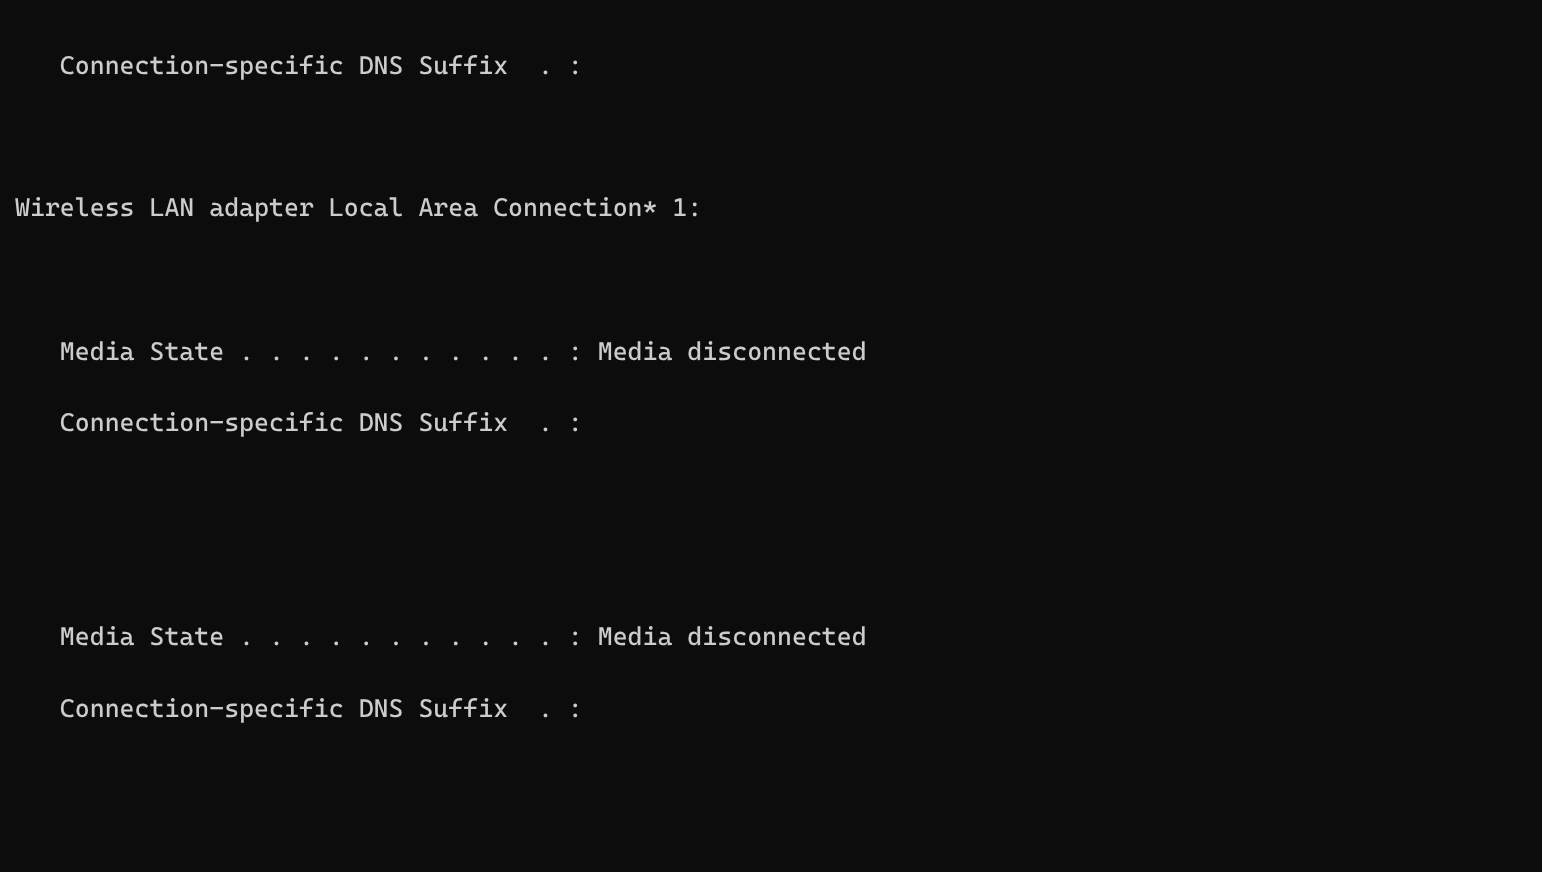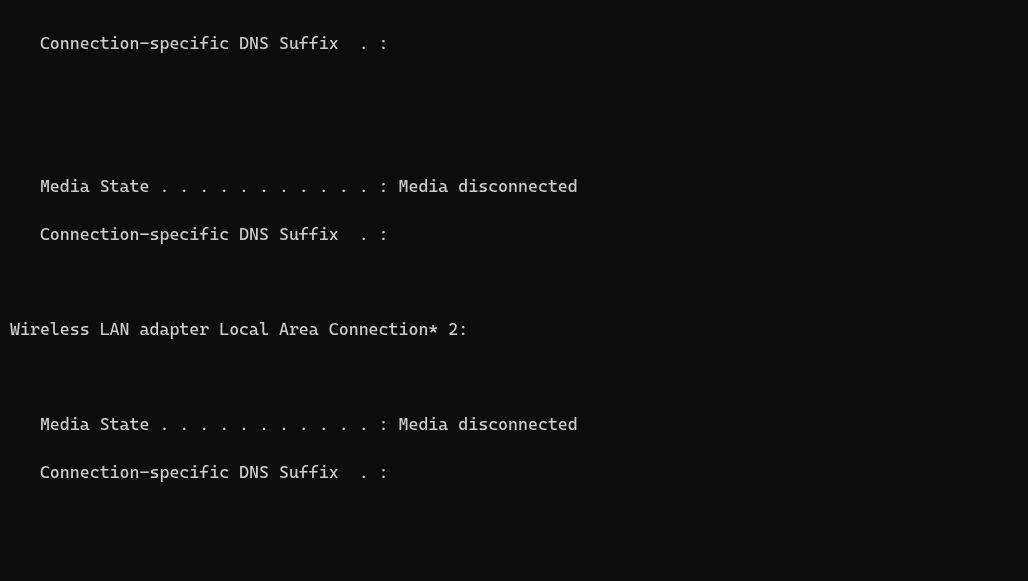--- a/index.html
+++ b/index.html
@@ -24,25 +24,25 @@
     .blank-line {
       height: 24px;
     }
   </style>
 </head>
 <body>
 
 <div class="terminal">
 <div>   Connection-specific DNS Suffix  . :</div>
 <div class="blank-line"></div>
+<div>Wireless LAN adapter Local Area Connection* 1:</div>
 <div class="blank-line"></div>
 <div>   Media State . . . . . . . . . . . : Media disconnected</div>
 <div>   Connection-specific DNS Suffix  . :</div>
 <div class="blank-line"></div>
-<div>Wireless LAN adapter Local Area Connection* 2:</div>
 <div class="blank-line"></div>
 <div>   Media State . . . . . . . . . . . : Media disconnected</div>
 <div>   Connection-specific DNS Suffix  . :</div>
 <div class="blank-line"></div>
 
 
 
 
 
 

